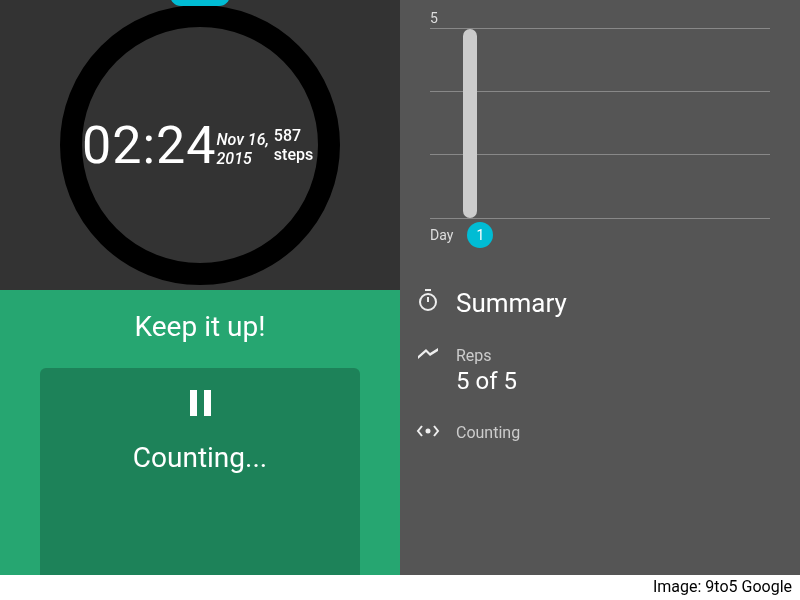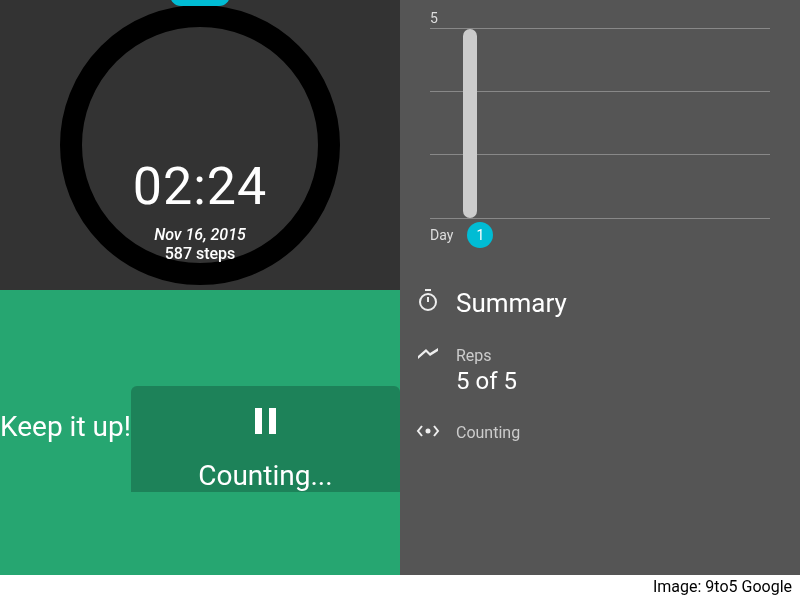--- a/index.html
+++ b/index.html
@@ -39,23 +39,23 @@
       align-items: center;
       justify-content: center;
     }
     .circle-ring {
       width: 280px;
       height: 280px;
       border-radius: 50%;
       border: 22px solid #000;
       position: relative;
       display: flex;
-      flex-direction: column;
-      align-items: center;
-      justify-content: flex-end;
+      flex-direction: row;
+      align-items: center;
+      justify-content: flex-start;
     }
     .arc {
       position: absolute;
       top: -43px;
       left: 50%;
       transform: translateX(-50%);
       width: 60px;
       height: 22px;
       background: #00bcd4;
       border-radius: 11px;
@@ -75,23 +75,23 @@
     }
     .steps-display {
       color: #fff;
       font-size: 16px;
       font-weight: 500;
     }
     .workout-panel {
       flex: 1;
       background: #26a671;
       display: flex;
-      flex-direction: row;
-      align-items: center;
-      padding-top: 12px;
+      flex-direction: column;
+      align-items: center;
+      padding-top: 20px;
     }
     .motivation {
       color: #fff;
       font-size: 28px;
       font-weight: 400;
       margin-bottom: 25px;
     }
     .counting-card {
       background: #1d8259;
       width: 320px;

